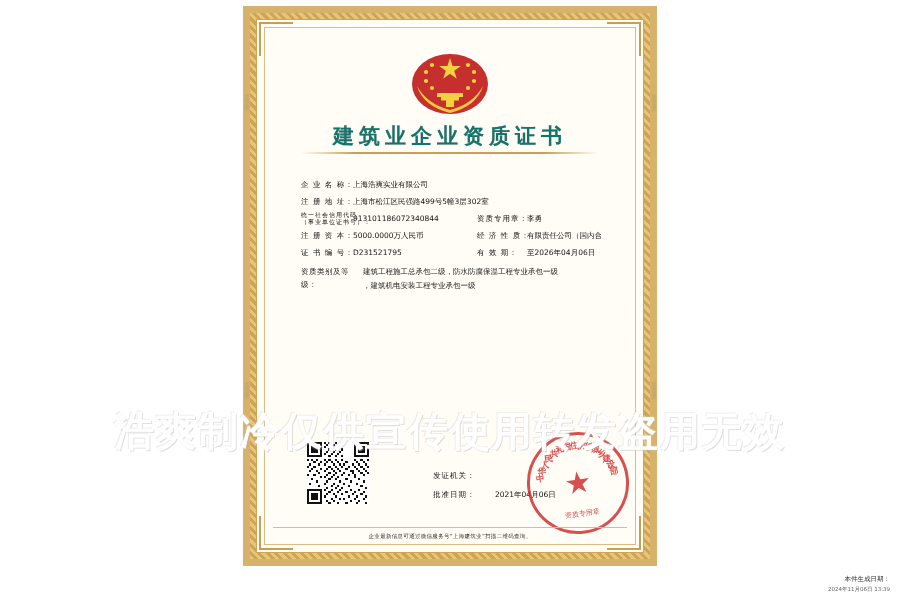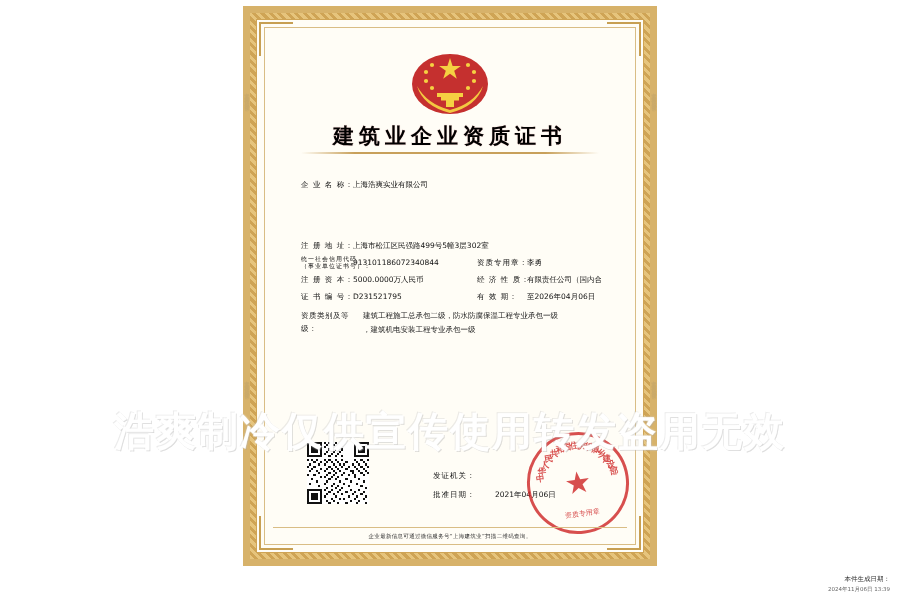--- a/index.html
+++ b/index.html
@@ -102,21 +102,21 @@
   
   .title {
     position: absolute;
     left: 0; right: 0;
     top: 116px;
     text-align: center;
     font-family: "DejaVu Serif", "Liberation Serif", serif;
     font-size: 21px;
     font-weight: bold;
     letter-spacing: 5px;
-    color: #000000;
+    color: #0f766e;
     text-shadow: 0 0 1px rgba(180,48,58,0.4);
   }
   .title-rule {
     position: absolute;
     left: 58px; right: 58px;
     top: 146px;
     height: 2px;
     background: linear-gradient(to right, rgba(200,160,90,0), #c8a05a 18%, #c8a05a 82%, rgba(200,160,90,0));
   }
 
@@ -340,21 +340,21 @@
     <div class="fields">
 
       <div class="frow">
         <div class="fcol-left" style="width:300px;justify-content:flex-end;">
           <span class="flabel w1">企 业 名 称：</span>
           <span class="fvalue">上海浩爽实业有限公司</span>
         </div>
       </div>
 
       <div class="frow">
-        <div class="fcol-left" style="width:300px;margin-top:44px;">
+        <div class="fcol-left" style="width:300px;">
           <span class="flabel w1">注 册 地 址：</span>
           <span class="fvalue">上海市松江区民强路499号5幢3层302室</span>
         </div>
       </div>
 
       <div class="frow">
         <div class="fcol-left">
           <span class="flabel twoline">
             <span>统一社会信用代码</span><br>
             <span>（事业单位证书号）：</span>

